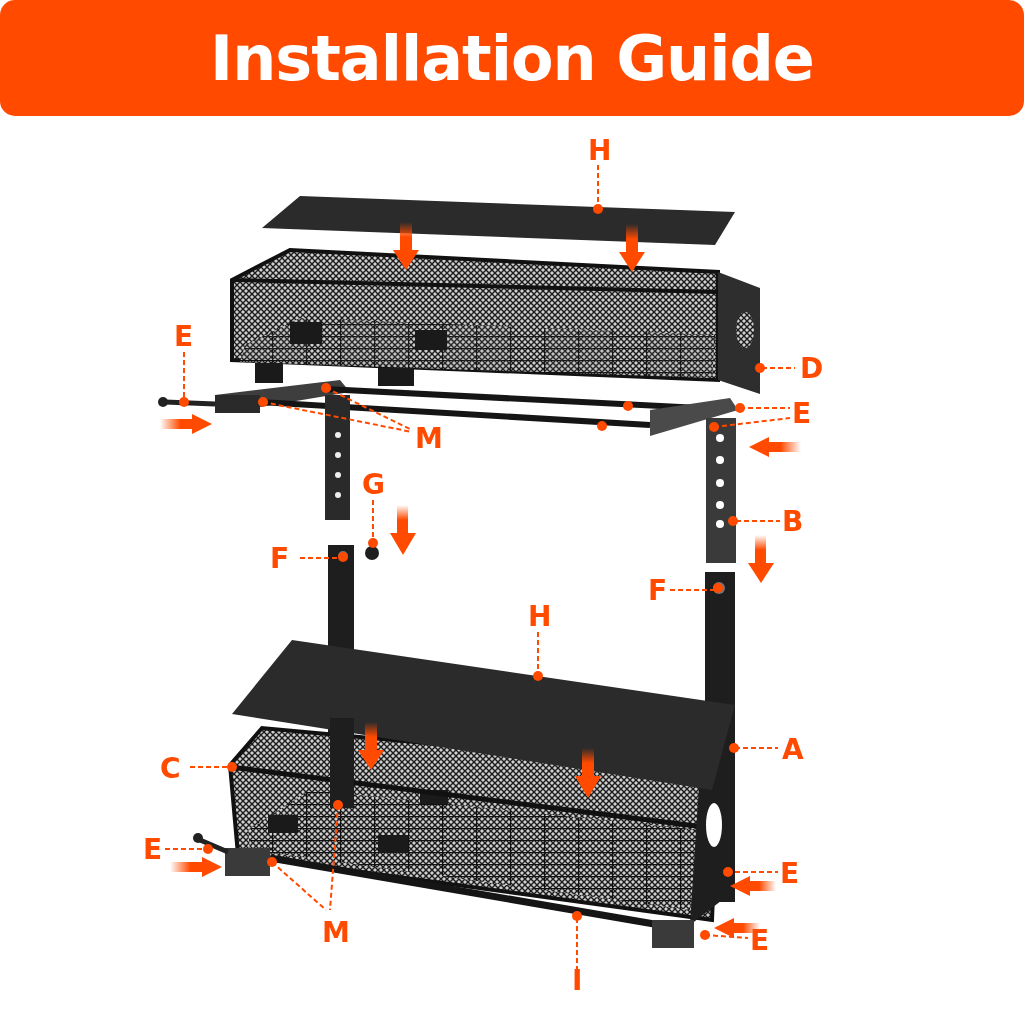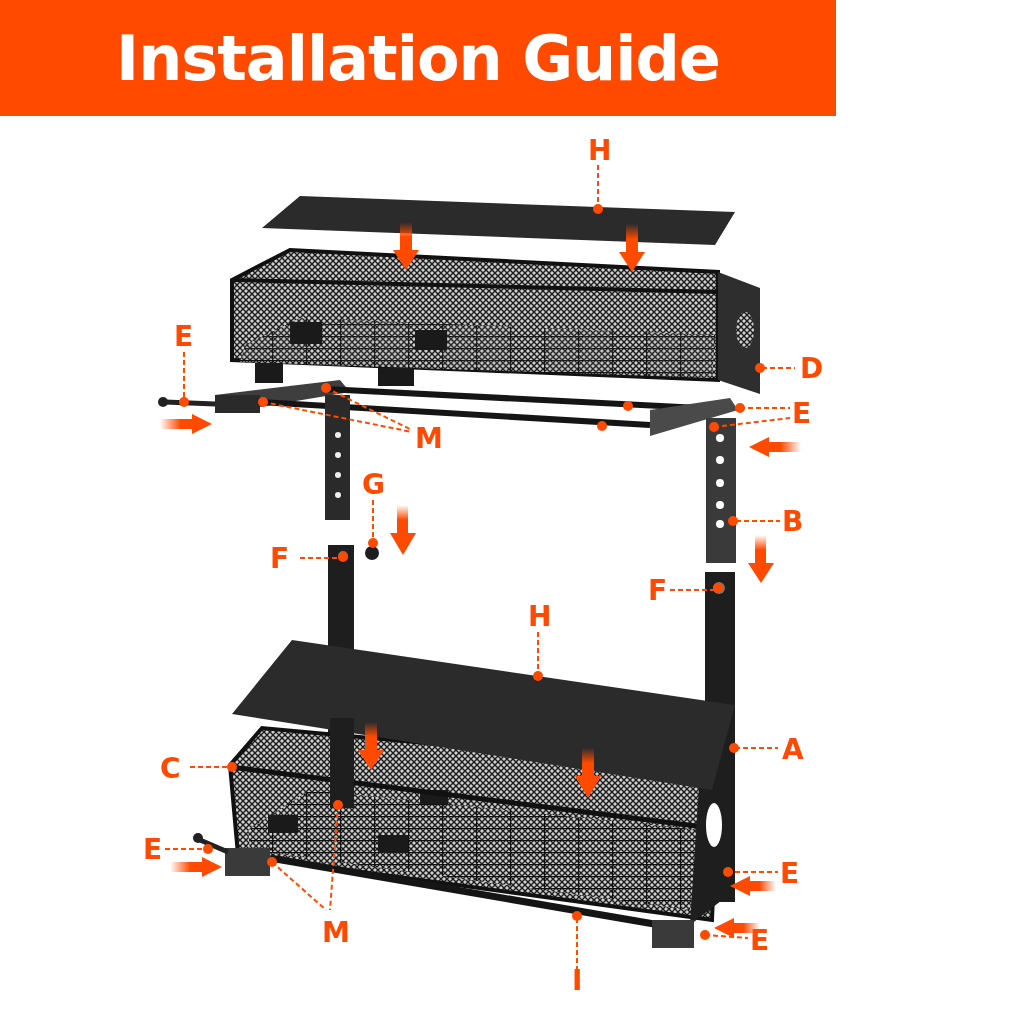--- a/index.html
+++ b/index.html
@@ -1,17 +1,17 @@
 <!DOCTYPE html>
 <html><head>
 <meta charset="utf-8">
 <style>
   html,body{margin:0;padding:0;background:#fff;}
   body{width:1024px;height:1024px;position:relative;overflow:hidden;font-family:"Liberation Sans",sans-serif;}
-  .header{position:absolute;left:0;top:0;width:836px;height:116px;background:#ff4a00;display:flex;align-items:center;justify-content:center;}
+  .header{position:absolute;left:0;top:0;width:1024px;height:116px;background:#ff4a00;display:flex;align-items:center;justify-content:center;border-radius:15px;}
   .header h1{margin:0;color:#fff;font-family:"DejaVu Sans",sans-serif;font-weight:bold;font-size:62px;letter-spacing:-1px;}
   svg.diagram{position:absolute;left:0;top:0;}
   .lbl{font-family:"DejaVu Sans",sans-serif;font-weight:bold;font-size:28px;fill:#ff4a00;}
 </style>
 </head>
 <body>
 
 <div class="header">
   <h1>Installation Guide</h1>
 </div>

